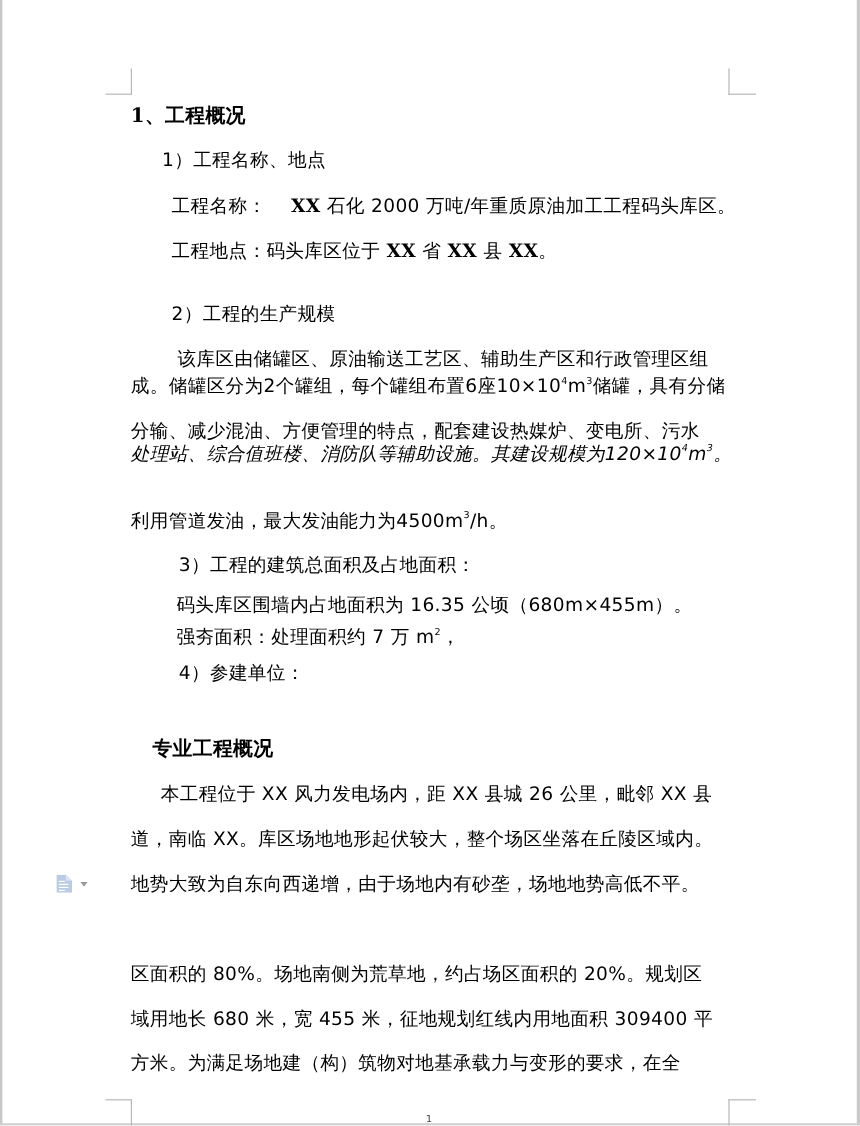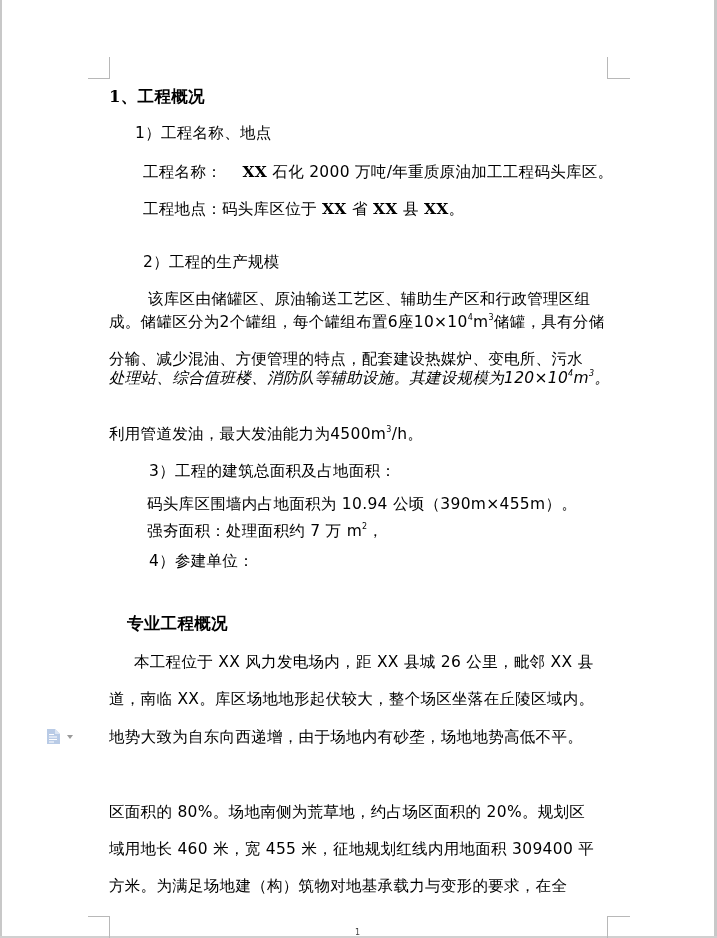--- a/index.html
+++ b/index.html
@@ -145,35 +145,35 @@
   <div class="line" style="left:109px; top:368px;font-style:italic;">
     <span>处理站、综合值班楼、消防队等辅助设施。其建设规模为120×10</span><sup>4</sup><span>m</span><sup>3</sup><span>。</span>
   </div>
 
   <div class="line" style="left:109px; top:424px;">
     <span>利用管道发油，最大发油能力为4500m</span><sup>3</sup><span>/h。</span>
   </div>
 
   <div class="line" style="left:149px; top:461px;">3）工程的建筑总面积及占地面积：</div>
 
-  <div class="line" style="left:147px; top:494px;">码头库区围墙内占地面积为 10.94 公顷（390m×455m）。</div>
+  <div class="line" style="left:147px; top:494px;">码头库区围墙内占地面积为 16.35 公顷（680m×455m）。</div>
 
   <div class="line" style="left:147px; top:521px;">
     <span>强夯面积：处理面积约 7 万 m</span><sup>2</sup><span>，</span>
   </div>
 
   <div class="line" style="left:149px; top:551px;">4）参建单位：</div>
 
   <div class="line heading" style="left:127px; top:614px;">专业工程概况</div>
 
   <div class="line" style="left:134px; top:652px;">本工程位于 XX 风力发电场内，距 XX 县城 26 公里，毗邻 XX 县</div>
   <div class="line" style="left:109px; top:689px;">道，南临 XX。库区场地地形起伏较大，整个场区坐落在丘陵区域内。</div>
   <div class="line" style="left:109px; top:727px;">地势大致为自东向西递增，由于场地内有砂垄，场地地势高低不平。</div>
   <div class="line" style="left:109px; top:802px;">区面积的 80%。场地南侧为荒草地，约占场区面积的 20%。规划区</div>
-  <div class="line" style="left:109px; top:839px;">域用地长 460 米，宽 455 米，征地规划红线内用地面积 309400 平</div>
+  <div class="line" style="left:109px; top:839px;">域用地长 680 米，宽 455 米，征地规划红线内用地面积 309400 平</div>
   <div class="line" style="left:109px; top:876px;">方米。为满足场地建（构）筑物对地基承载力与变形的要求，在全</div>
 
   <svg class="doc-icon" viewBox="0 0 13 15">
     <path d="M0 0 H8 L13 5 V15 H0 Z" fill="#b9cbe6"></path>
     <path d="M8 0 V5 H13" fill="#dbe5f3"></path>
     <rect x="2" y="5" width="5" height="1" fill="#ffffff"></rect>
     <rect x="2" y="7.5" width="8" height="1" fill="#ffffff"></rect>
     <rect x="2" y="10" width="8" height="1" fill="#ffffff"></rect>
     <rect x="2" y="12.5" width="5" height="1" fill="#ffffff"></rect>
   </svg>

